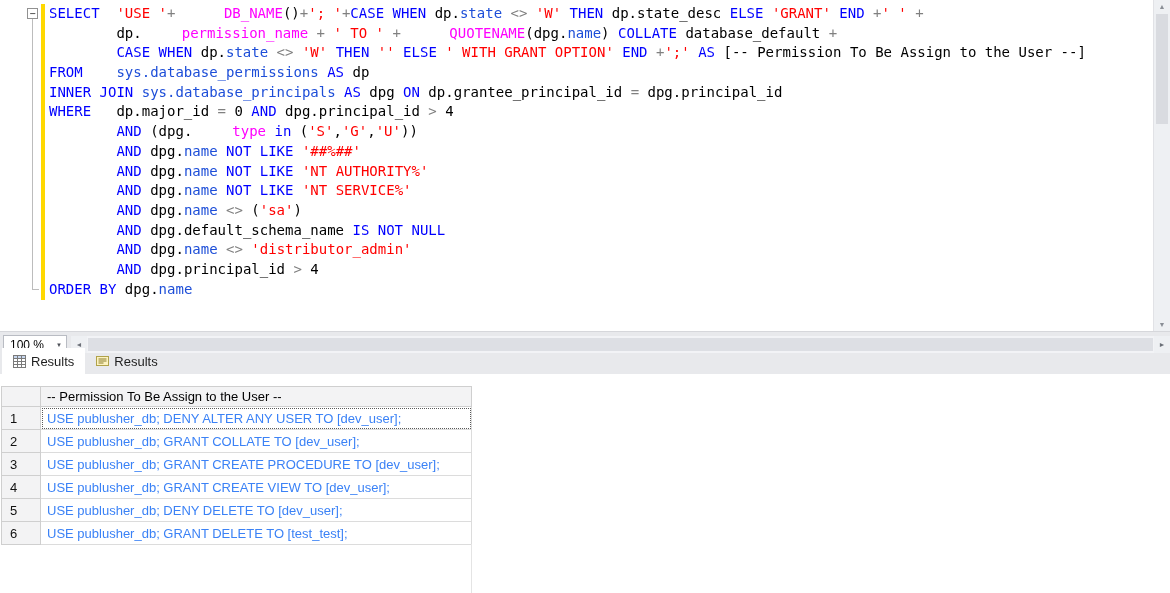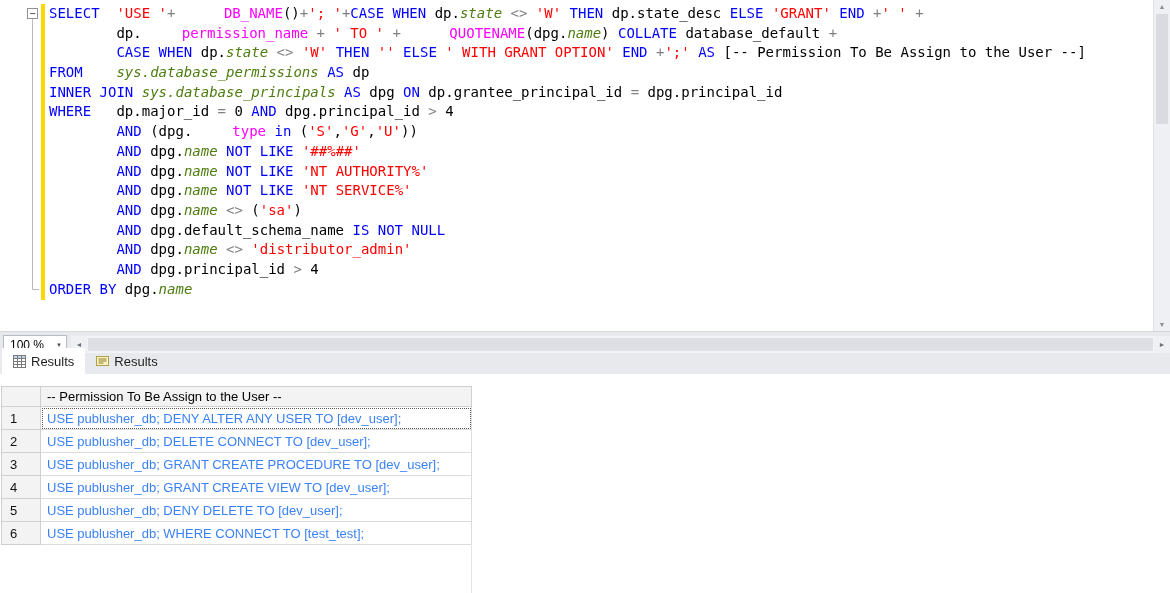--- a/index.html
+++ b/index.html
@@ -12,21 +12,21 @@
   .collapse-box { position:absolute; left:27px; top:8px; width:11px; height:11px; border:1px solid #919191;
                   background:#ffffff; color:#333333; font:10px/9px "DejaVu Sans Mono", monospace; text-align:center; z-index:3; }
   .outline-line { position:absolute; left:32px; top:19px; width:1px; height:270px; background:#bcbcbc; }
   .outline-tick { position:absolute; left:32px; top:289px; width:7px; height:1px; background:#bcbcbc; }
   .change-bar { position:absolute; left:41px; top:4px; width:4px; height:296px; background:#ffd800; }
   .code { position:absolute; left:49px; top:4px; white-space:pre; }
   .code-line { font-family:"DejaVu Sans Mono","Liberation Mono",monospace; font-size:14px; height:19.7px; line-height:19.7px; white-space:pre; }
   .tok-kw  { color:#0000ff; }
   .tok-str { color:#ff0000; }
   .tok-fn  { color:#ff00ff;padding-left:40px; }
-  .tok-sys { color:#4d7c0f;font-style:italic; }
+  .tok-sys { color:#1d4ed8; }
   .tok-op  { color:#808080; }
   .tok-pl  { color:#000000; }
 
   .v-scroll { position:absolute; right:0; top:0; width:17px; height:331px; background:#eef0f3; border-left:1px solid #e1e2e6; }
   .v-scroll .arr { position:absolute; left:0; width:100%; text-align:center; color:#8a8e96; font-size:7px; }
   .v-scroll .arr.up { top:3px; }
   .v-scroll .arr.down { bottom:3px; }
   .v-scroll .thumb { position:absolute; left:2px; right:2px; top:14px; height:110px; background:#d9dbe0; }
 
   
@@ -130,36 +130,36 @@
           <th>-- Permission To Be Assign to the User --</th>
         </tr>
       </thead>
       <tbody id="grid-body">
           <tr>
             <td class="cell-num">1</td>
             <td class="cell-val selected">USE publusher_db; DENY ALTER ANY USER TO [dev_user];</td>
           </tr>
           <tr>
             <td class="cell-num">2</td>
-            <td class="cell-val">USE publusher_db; DELETE CONNECT TO [dev_user];</td>
+            <td class="cell-val">USE publusher_db; GRANT COLLATE TO [dev_user];</td>
           </tr>
           <tr>
             <td class="cell-num">3</td>
             <td class="cell-val">USE publusher_db; GRANT CREATE PROCEDURE TO [dev_user];</td>
           </tr>
           <tr>
             <td class="cell-num">4</td>
             <td class="cell-val">USE publusher_db; GRANT CREATE VIEW TO [dev_user];</td>
           </tr>
           <tr>
             <td class="cell-num">5</td>
             <td class="cell-val">USE publusher_db; DENY DELETE TO [dev_user];</td>
           </tr>
           <tr>
             <td class="cell-num">6</td>
-            <td class="cell-val">USE publusher_db; WHERE CONNECT TO [test_test];</td>
+            <td class="cell-val">USE publusher_db; GRANT DELETE TO [test_test];</td>
           </tr>
         </tbody>
     </table>
     <div class="col-line"></div>
   </div>
 
 </div>
 
 </body></html>

